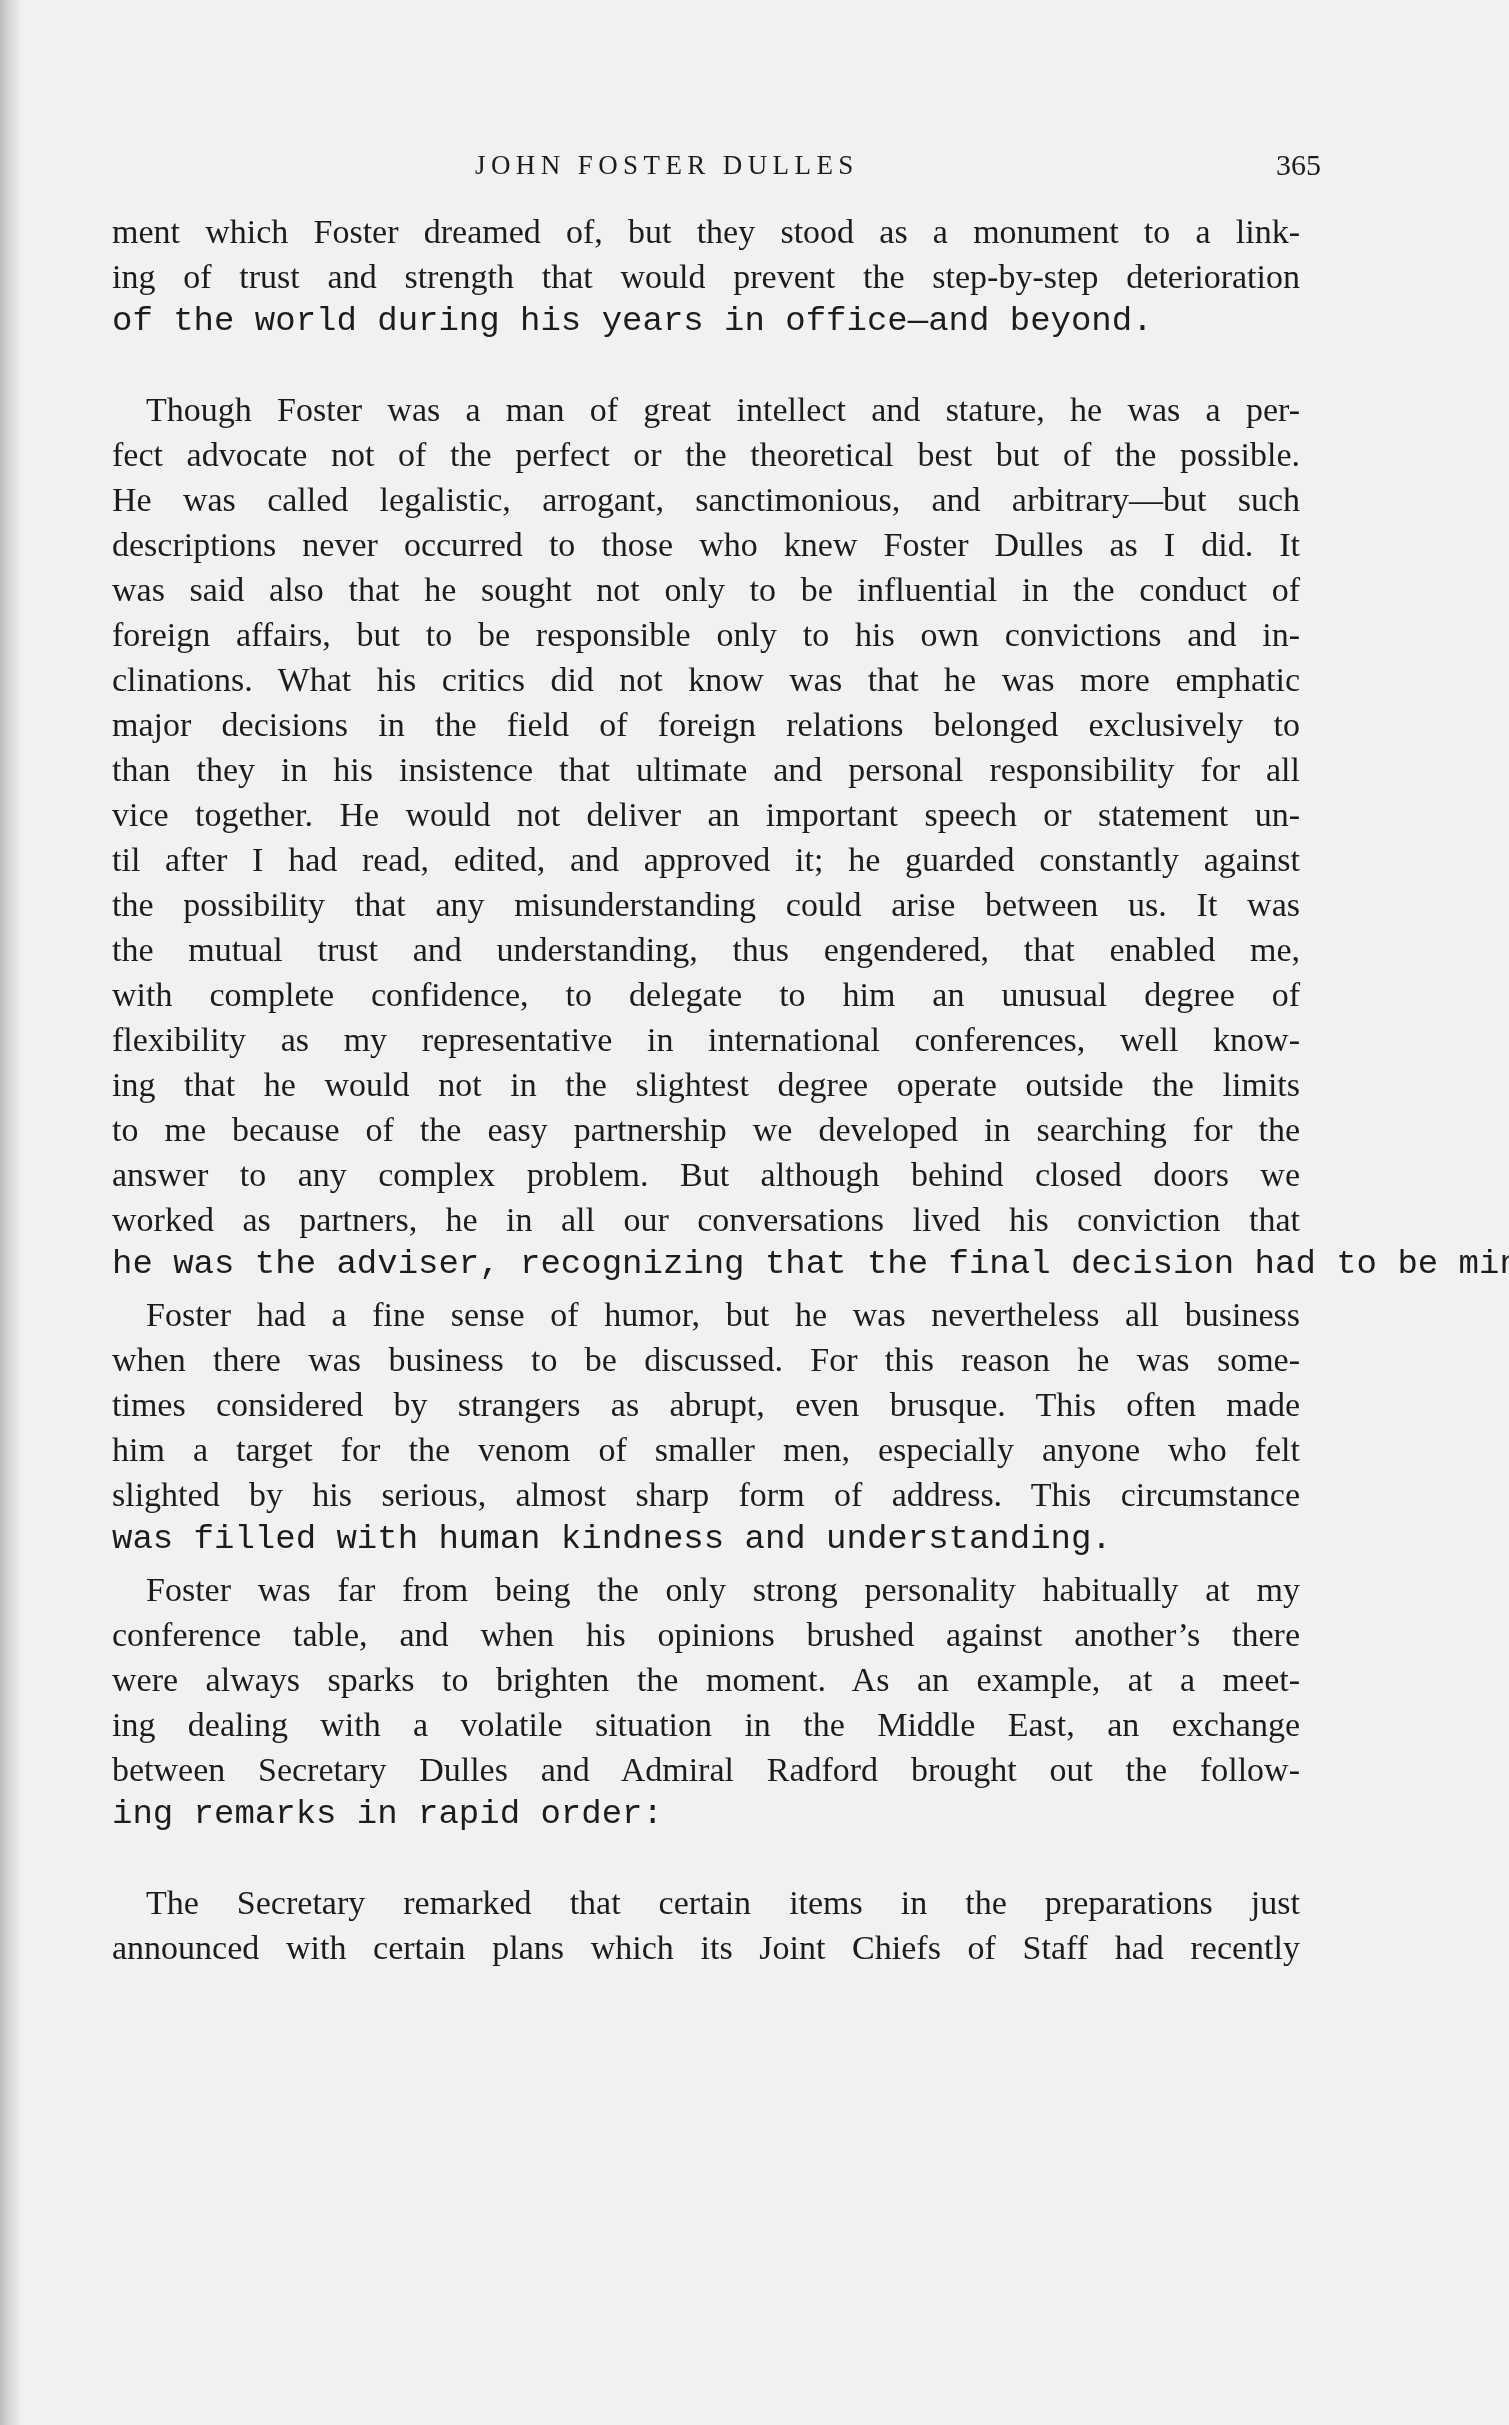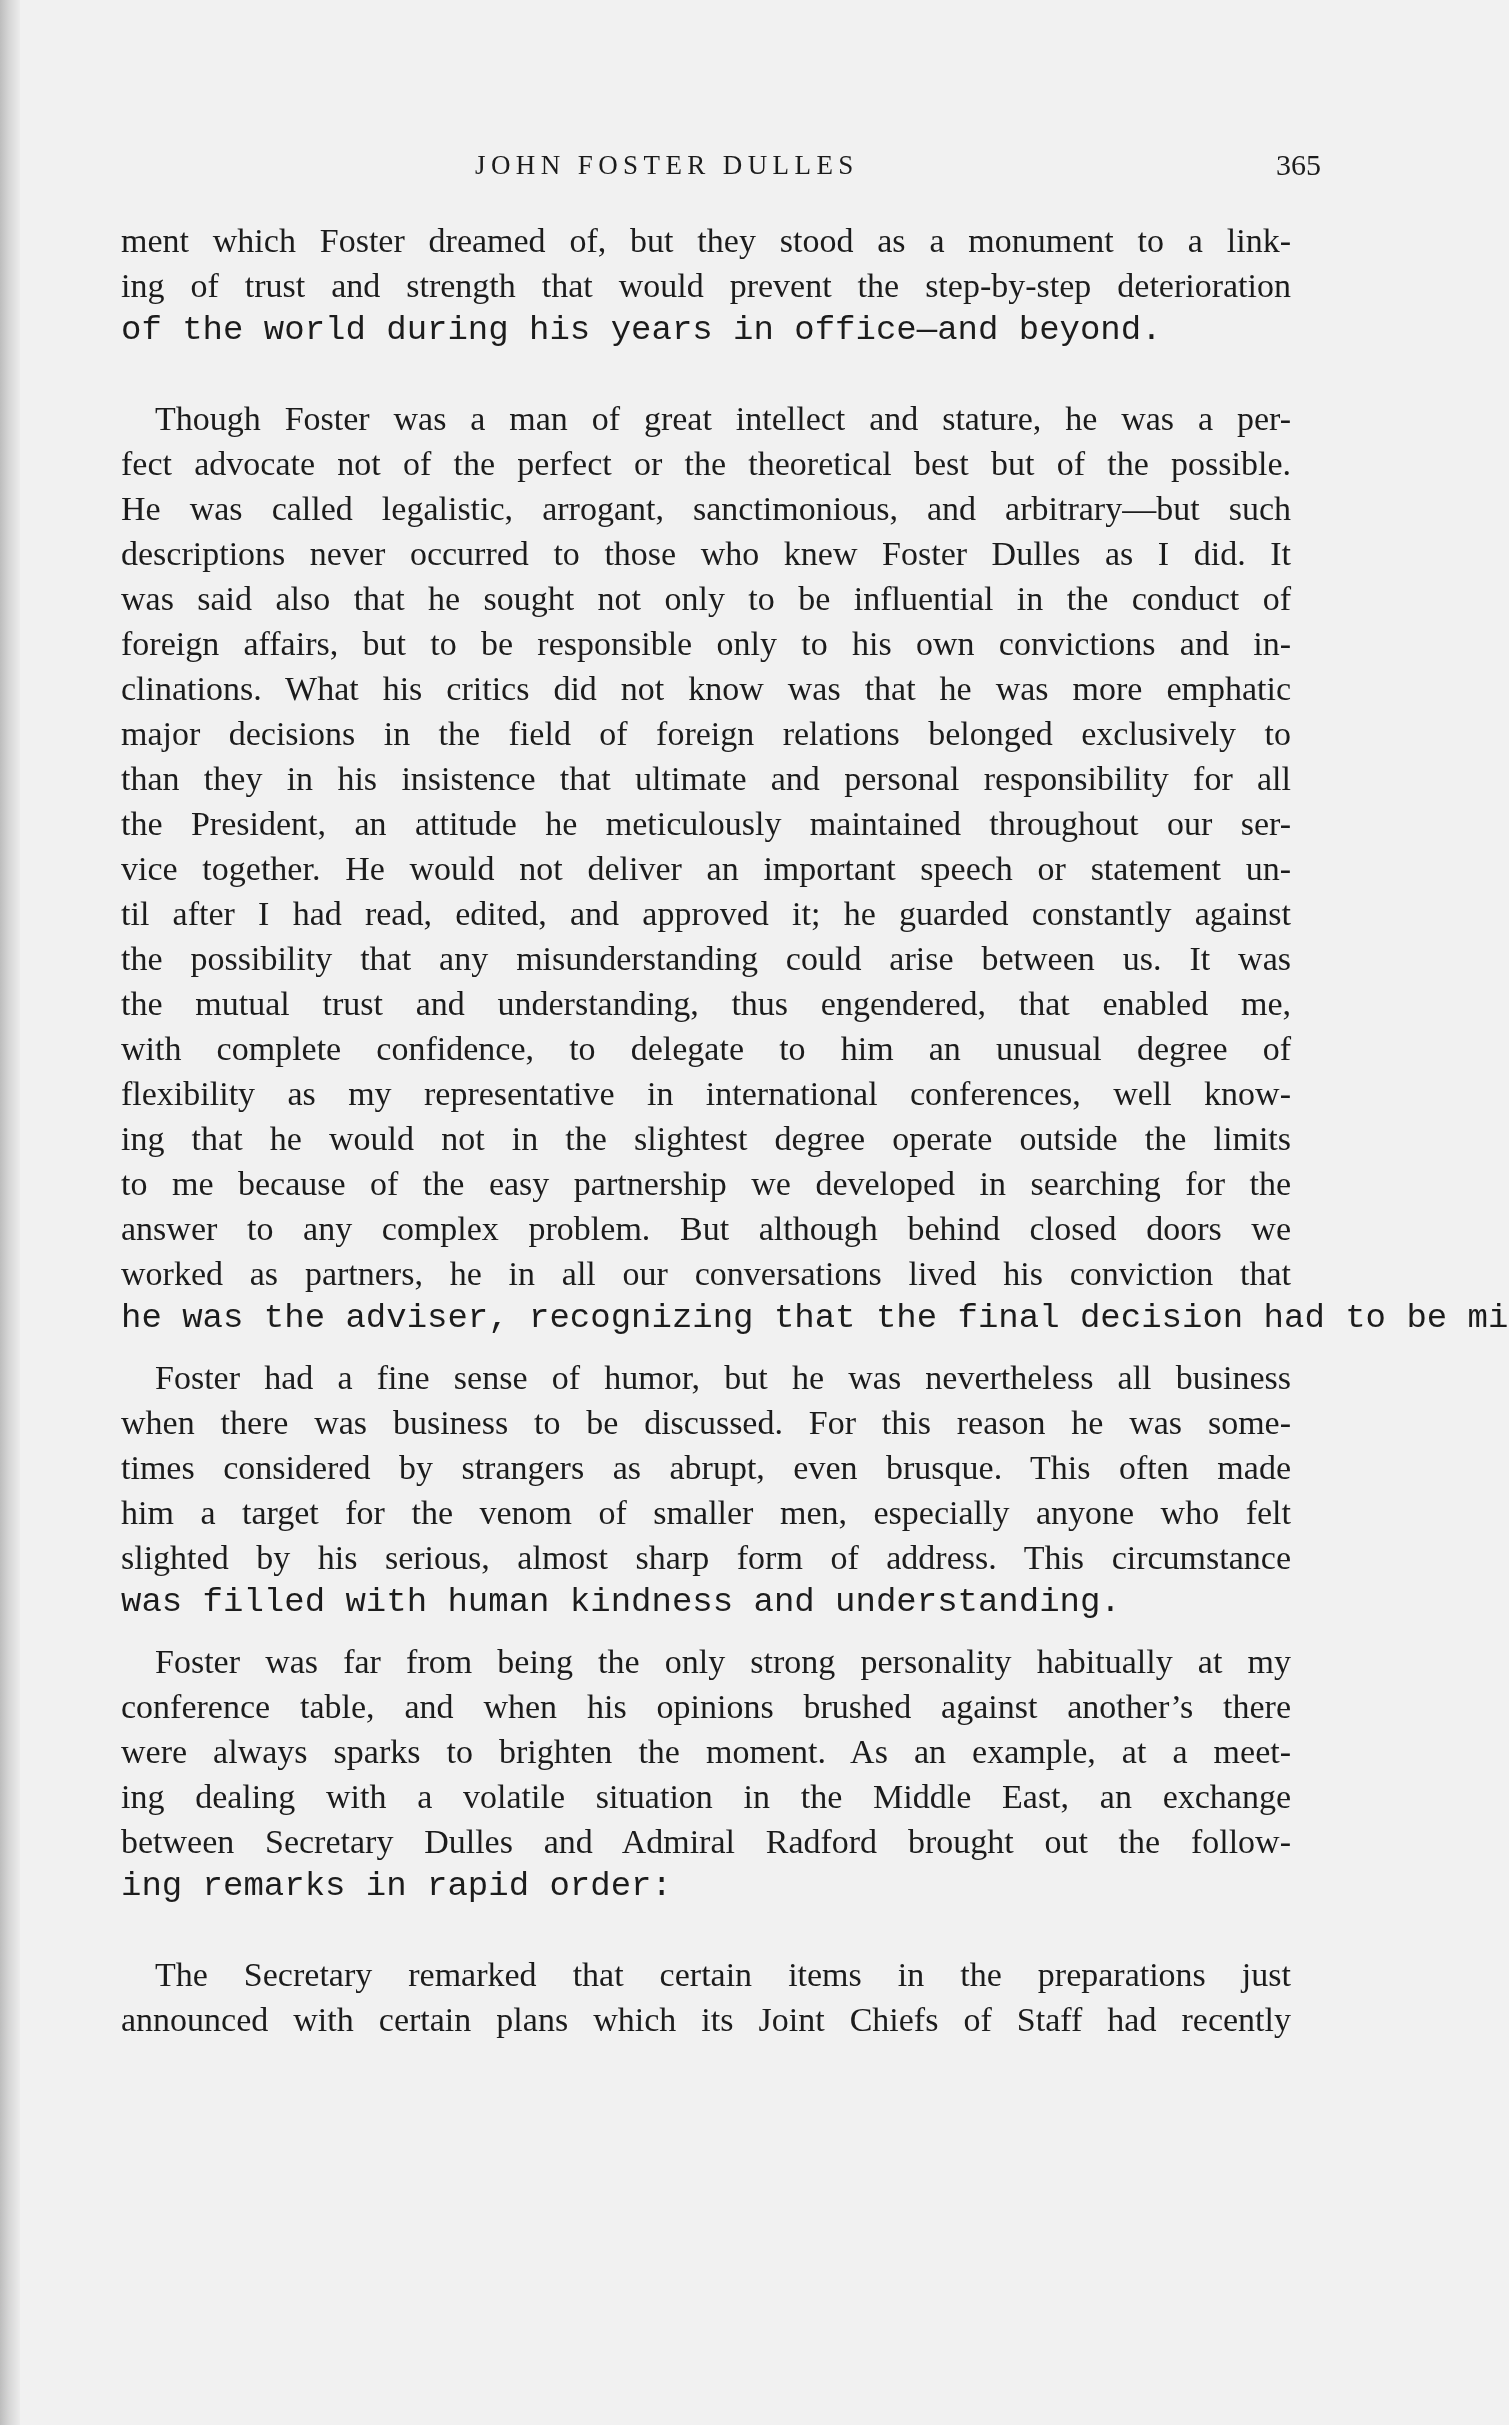--- a/index.html
+++ b/index.html
@@ -54,21 +54,21 @@
       position: absolute;
       top: 204px;
       left: 0;
       width: 1198px;
       font-size: 34px;
       line-height: 45px;
       text-align: justify;
       hyphens: manual;
     }
     .para {
-      margin: 14px;
+      margin: 5px;
     }
     .para .line {
       display: block;
       text-align: justify;
       text-align-last: justify;
       white-space: nowrap;
     }
     .para .line.last {
       text-align-last: left;
       font-family: Liberation Mono, monospace;
@@ -106,21 +106,20 @@
     <p class="para indent">
       <span class="line first">Though Foster was a man of great intellect and stature, he was a per-</span>
       <span class="line">fect advocate not of the perfect or the theoretical best but of the possible.</span>
       <span class="line">He was called legalistic, arrogant, sanctimonious, and arbitrary—but such</span>
       <span class="line">descriptions never occurred to those who knew Foster Dulles as I did. It</span>
       <span class="line">was said also that he sought not only to be influential in the conduct of</span>
       <span class="line">foreign affairs, but to be responsible only to his own convictions and in-</span>
       <span class="line">clinations. What his critics did not know was that he was more emphatic</span>
       <span class="line">major decisions in the field of foreign relations belonged exclusively to</span>
       <span class="line">than they in his insistence that ultimate and personal responsibility for all</span>
-      <span class="line">the President, an attitude he meticulously maintained throughout our ser-</span>
       <span class="line">vice together. He would not deliver an important speech or statement un-</span>
       <span class="line">til after I had read, edited, and approved it; he guarded constantly against</span>
       <span class="line">the possibility that any misunderstanding could arise between us. It was</span>
       <span class="line">the mutual trust and understanding, thus engendered, that enabled me,</span>
       <span class="line">with complete confidence, to delegate to him an unusual degree of</span>
       <span class="line">flexibility as my representative in international conferences, well know-</span>
       <span class="line">ing that he would not in the slightest degree operate outside the limits</span>
       <span class="line">to me because of the easy partnership we developed in searching for the</span>
       <span class="line">answer to any complex problem. But although behind closed doors we</span>
       <span class="line">worked as partners, he in all our conversations lived his conviction that</span>

